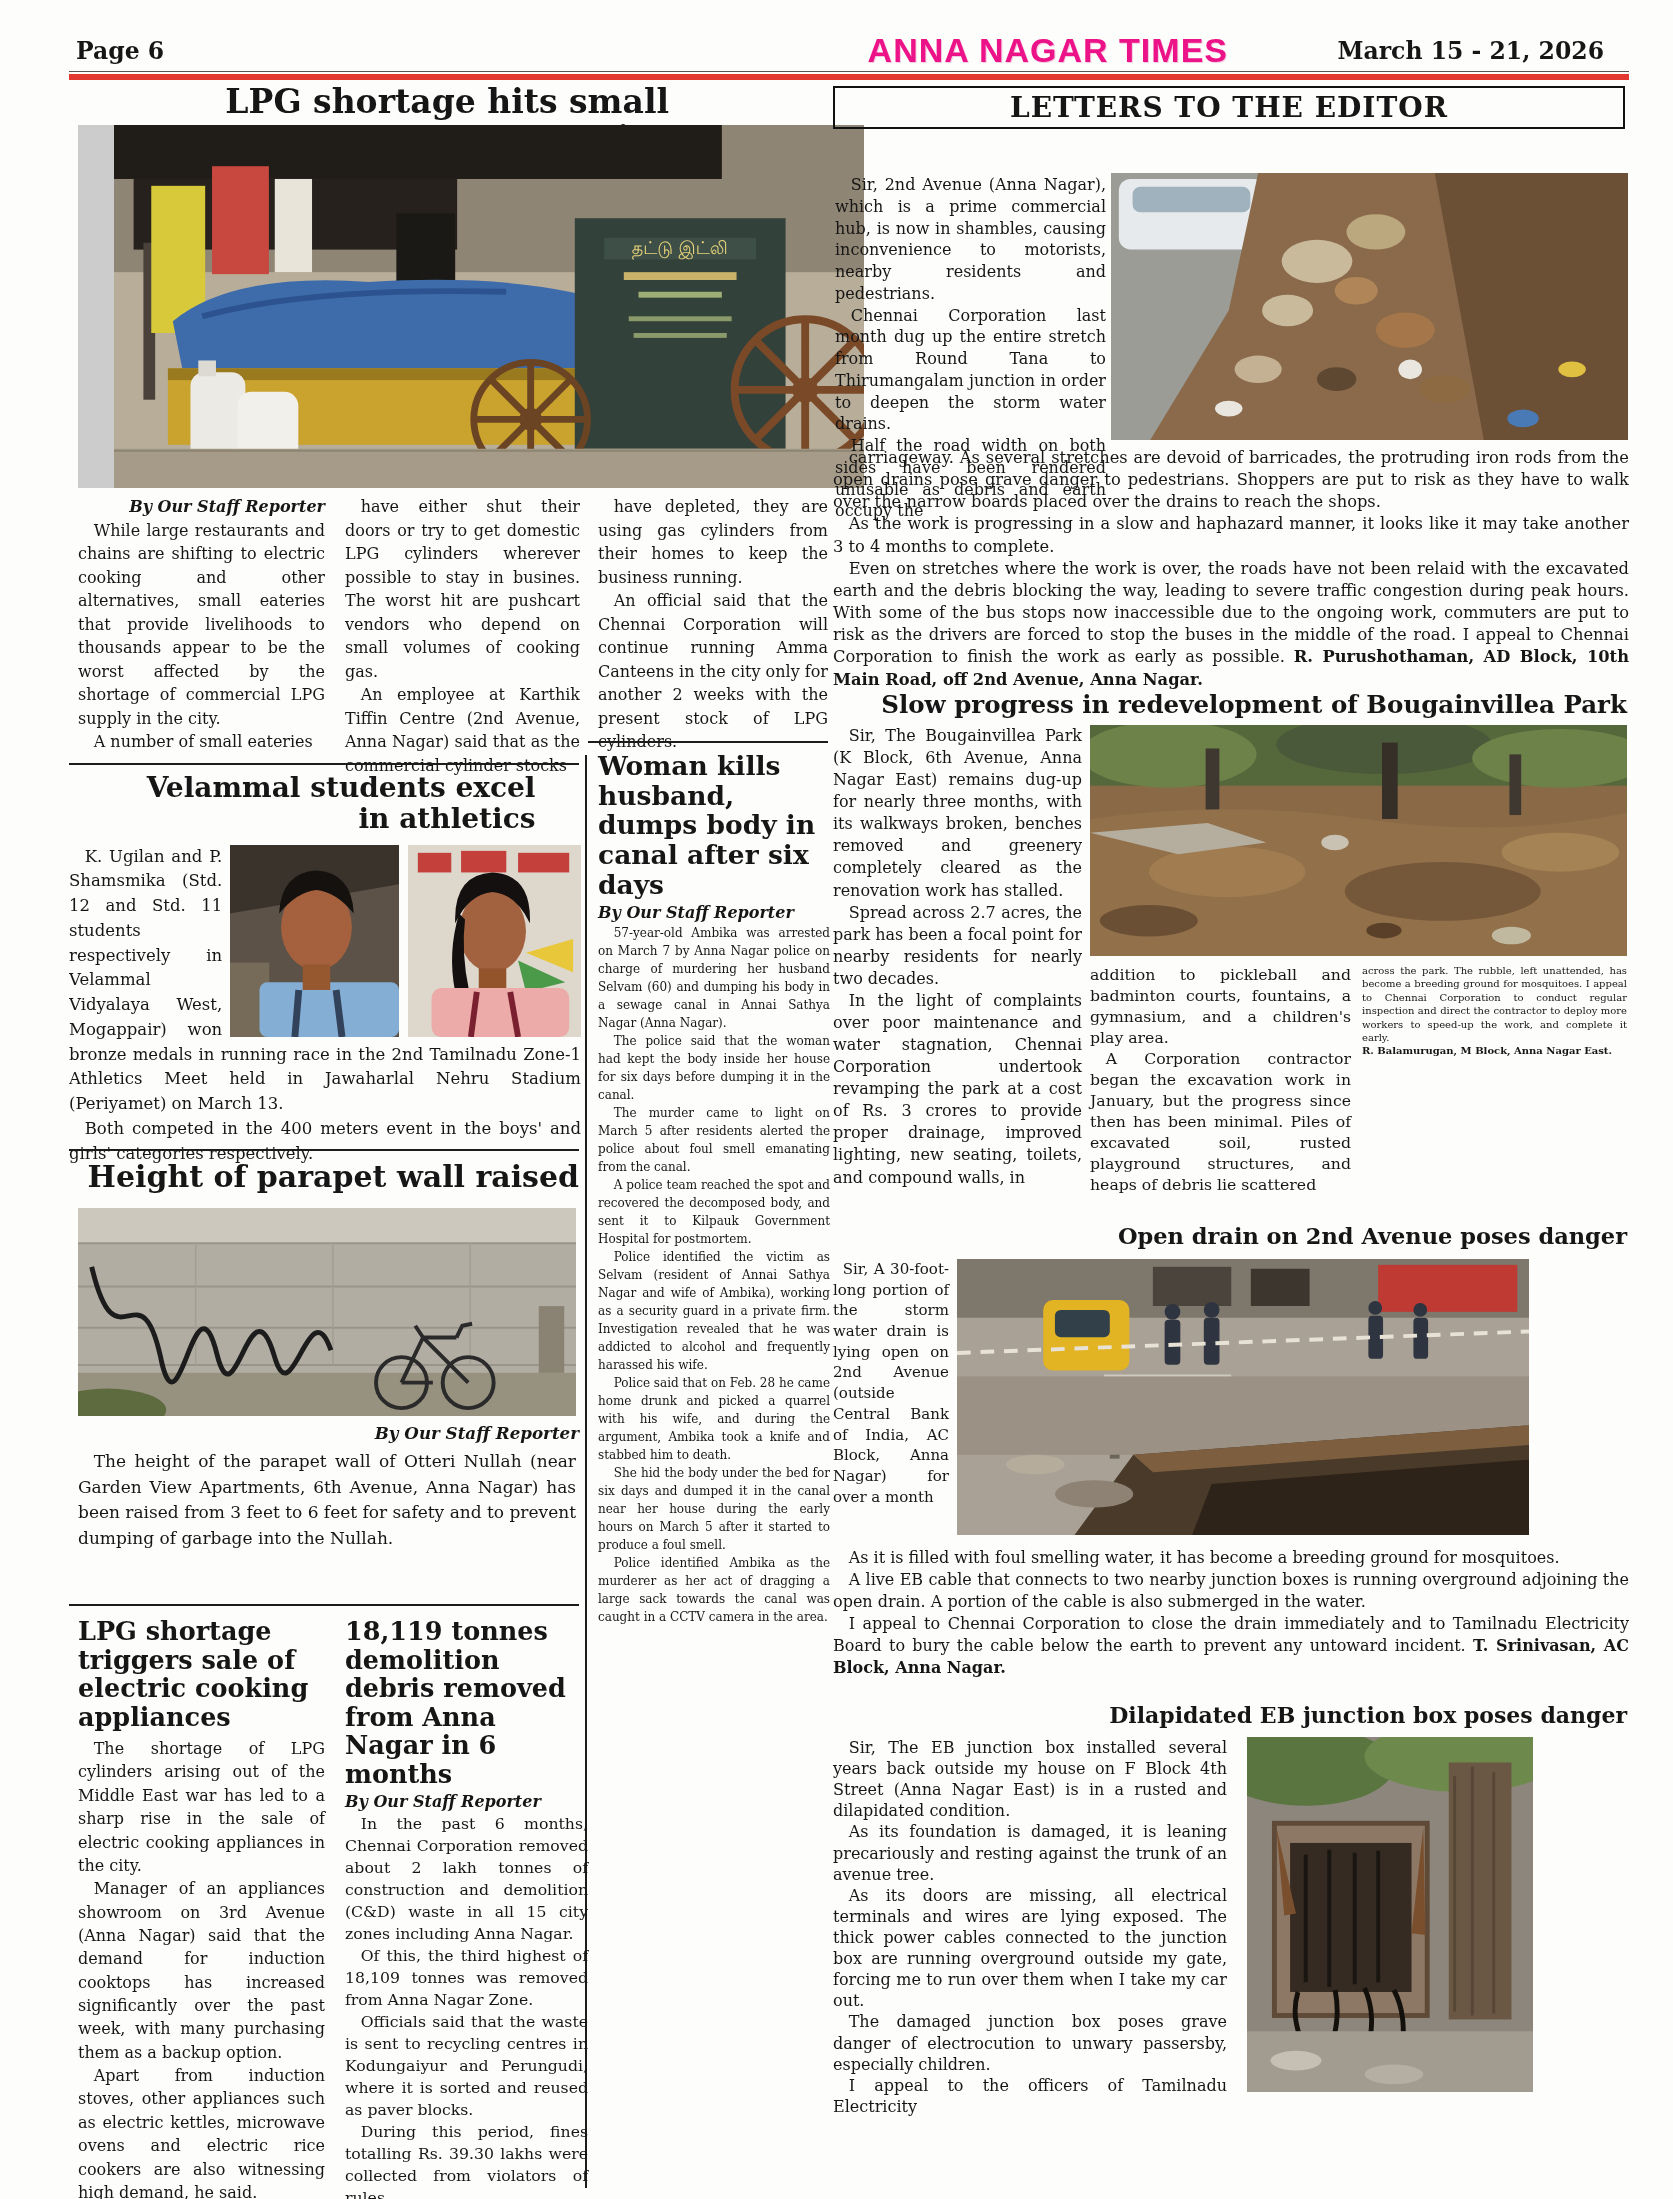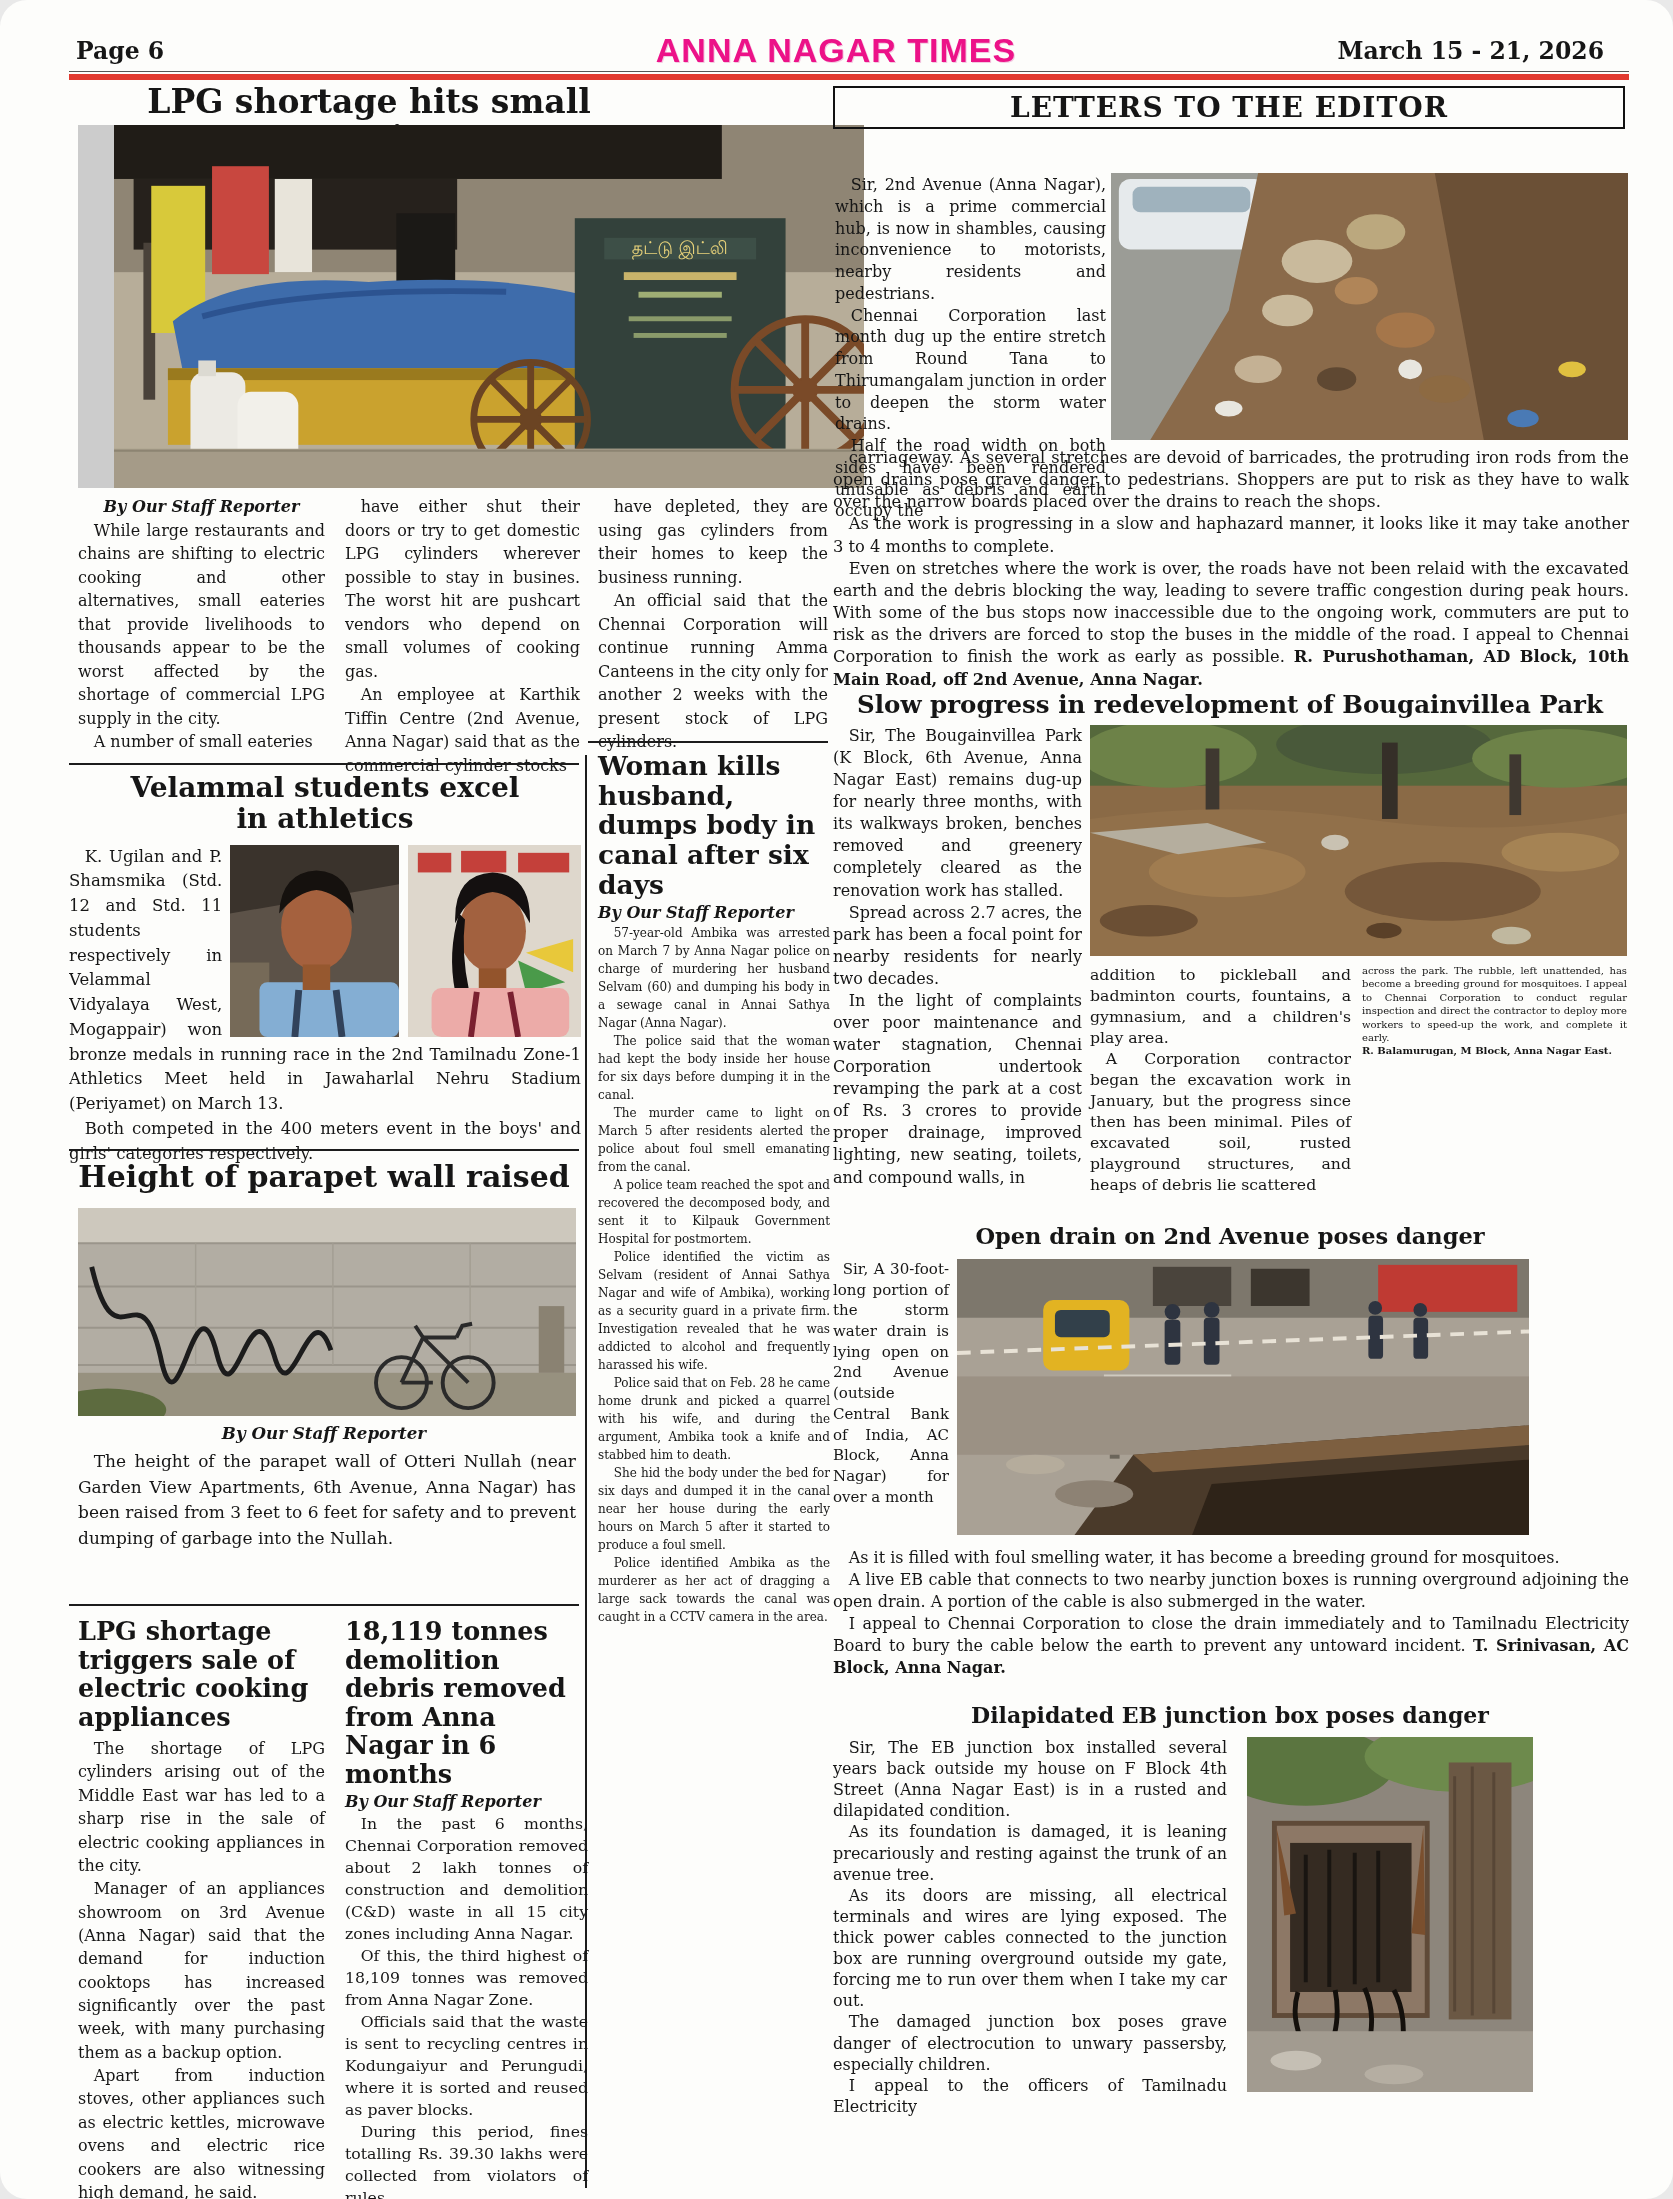--- a/index.html
+++ b/index.html
@@ -1,22 +1,22 @@
 <!DOCTYPE html>
 <html><head>
 <meta charset="utf-8">
 <style>
   html,body{margin:0;padding:0;background:#e9e9e9;}
   #page{position:relative;width:1673px;height:2199px;background:#fdfdfb;
-        font-family:"DejaVu Serif",serif;color:#161616;overflow:hidden;margin:0 auto;border-radius:27px;}
+        font-family:"DejaVu Serif",serif;color:#161616;overflow:hidden;margin:0 auto;}
   .abs{position:absolute;}
   .jt{text-align:justify;}
   .jt p{margin:0;text-indent:15.7px;}
   .by{font-weight:bold;font-style:italic;}
-  .ctr{text-align:center;}
+  .ctr{text-align:right;}
   .hl{font-weight:bold;line-height:1.12;}
   .rule{position:absolute;background:#1c1c1c;height:2px;}
   .vrule{position:absolute;background:#1c1c1c;width:2px;}
   .sig{font-weight:bold;}
   .photo{position:absolute;overflow:hidden;background:#ccc;}
   .photo svg{display:block;}
   #masthead{font-family:"Liberation Sans",sans-serif;font-weight:bold;font-size:34px;
             letter-spacing:1px;text-shadow:1px 1px 0 #f3c9e0;}
   #letters-title-box{border:2.9px solid #111;display:flex;align-items:center;justify-content:center;}
   .lt-hl{font-weight:bold;}

